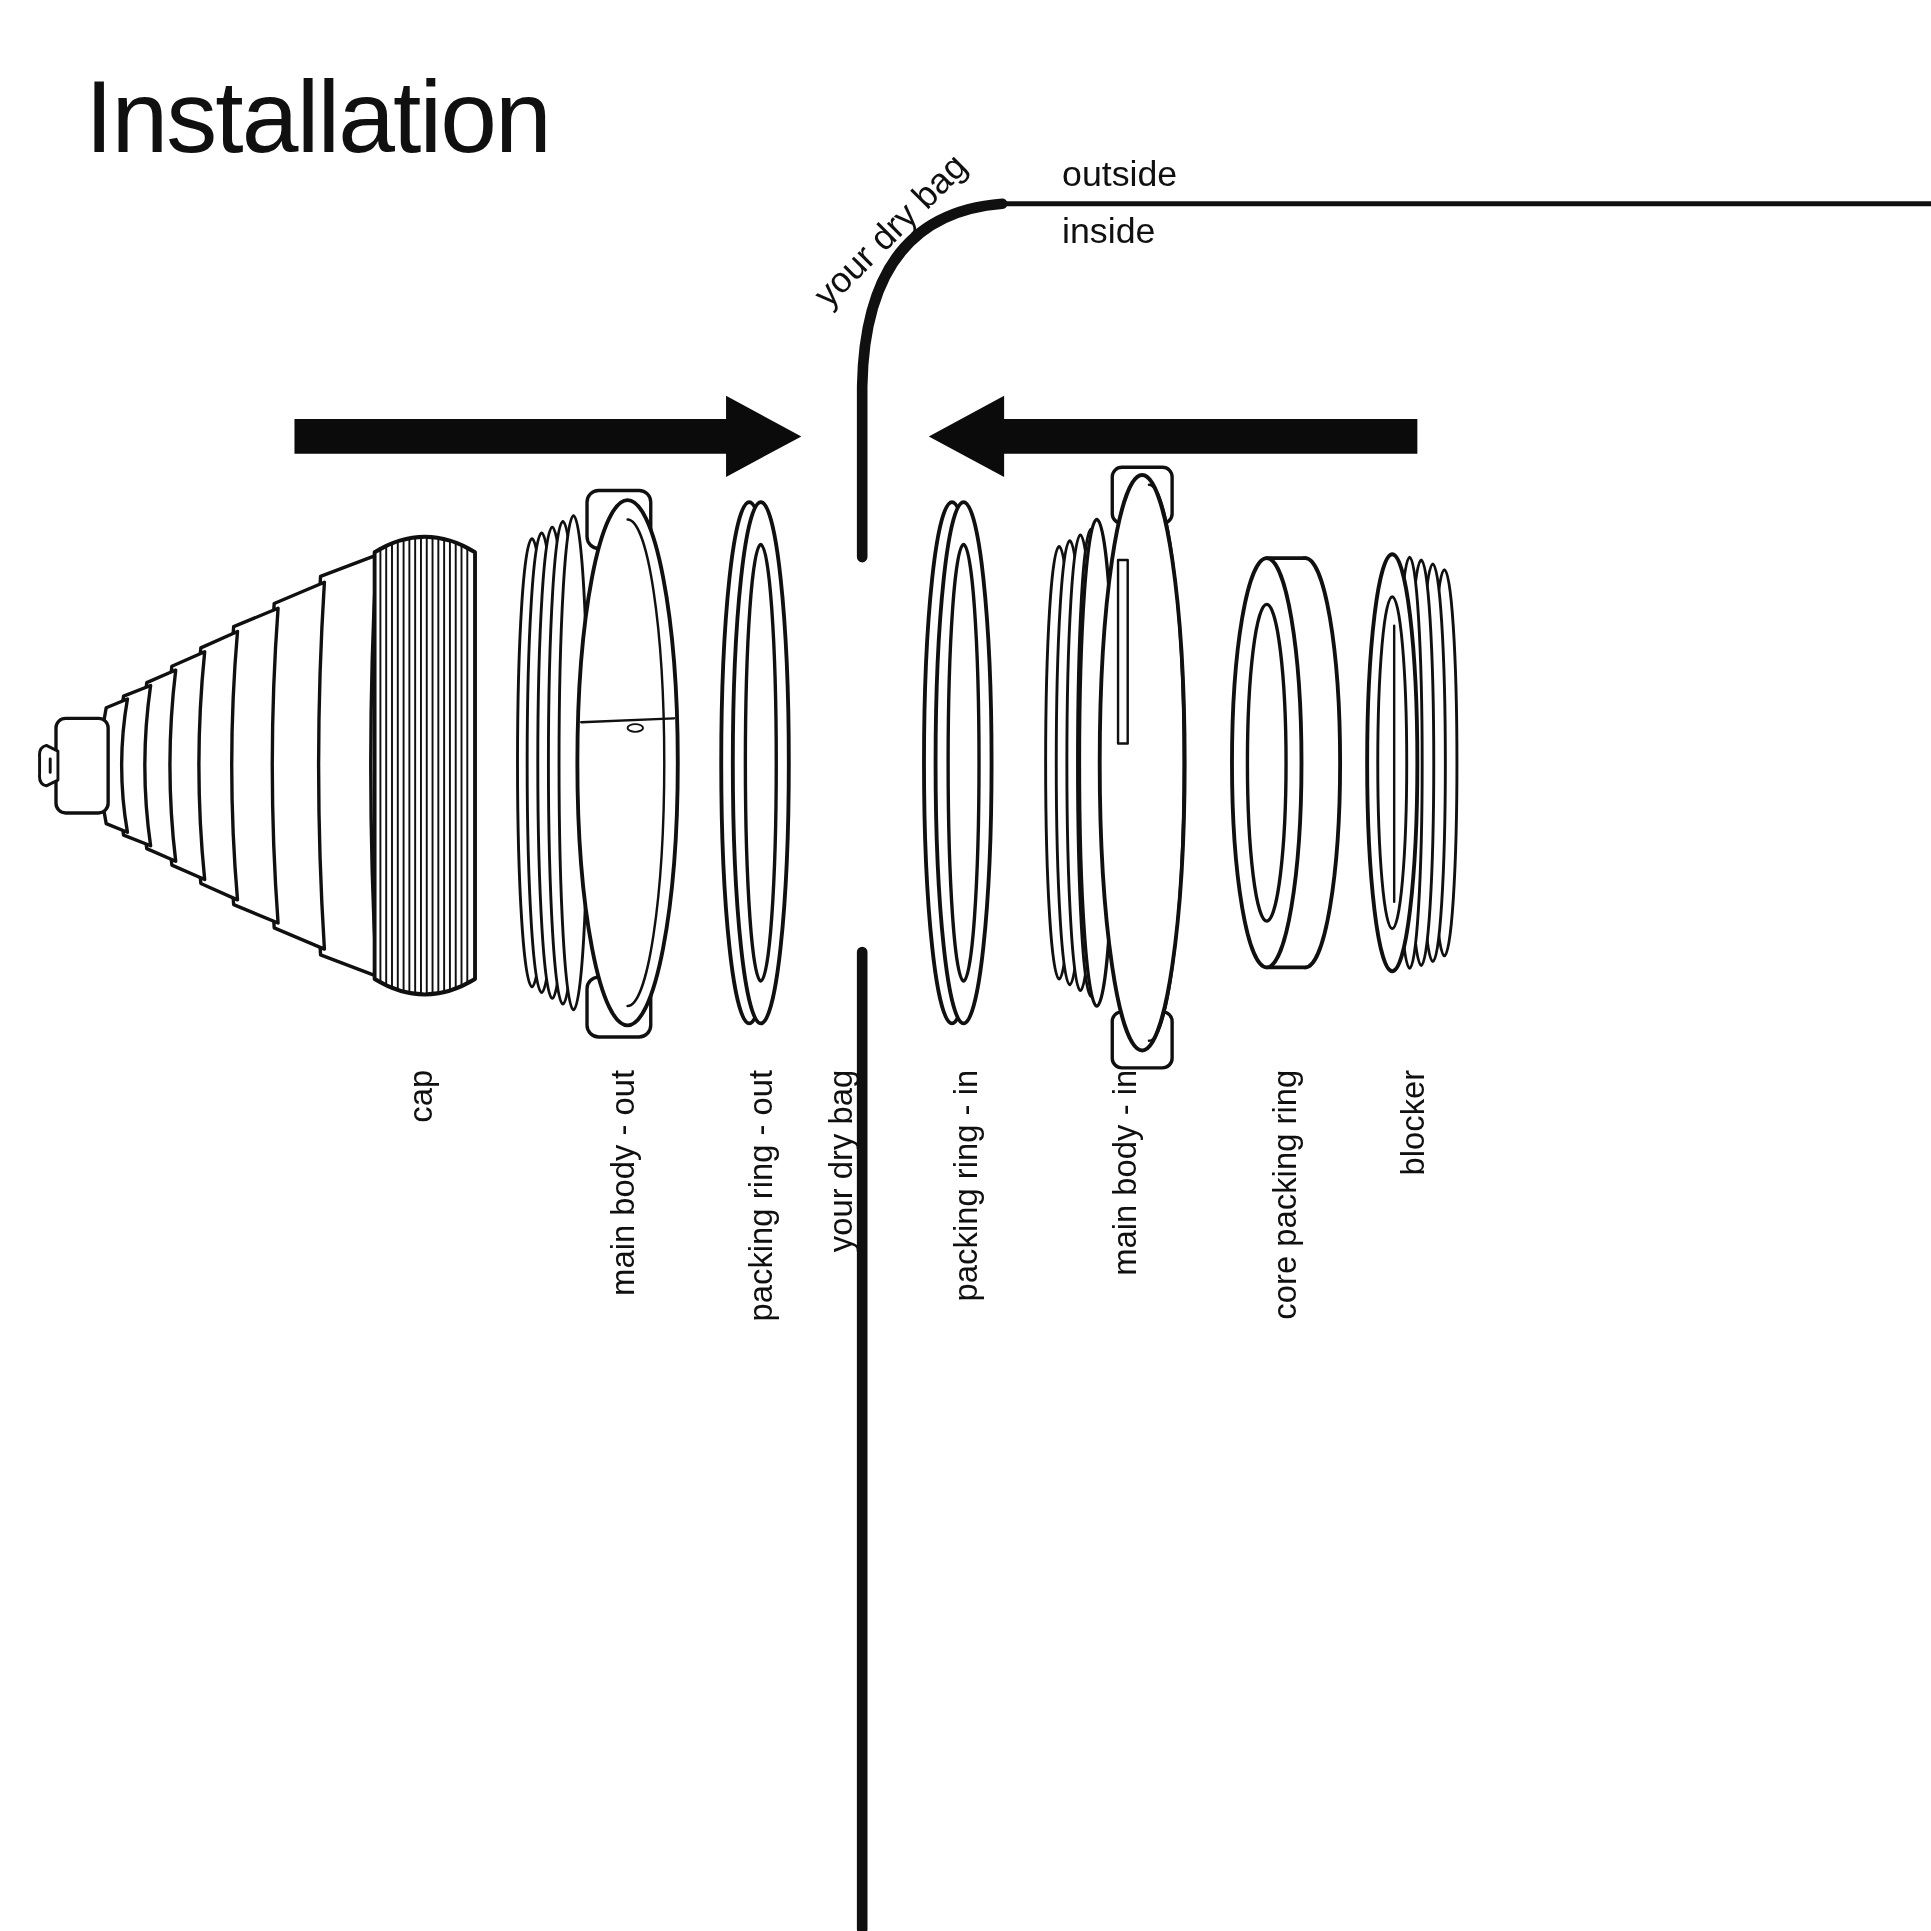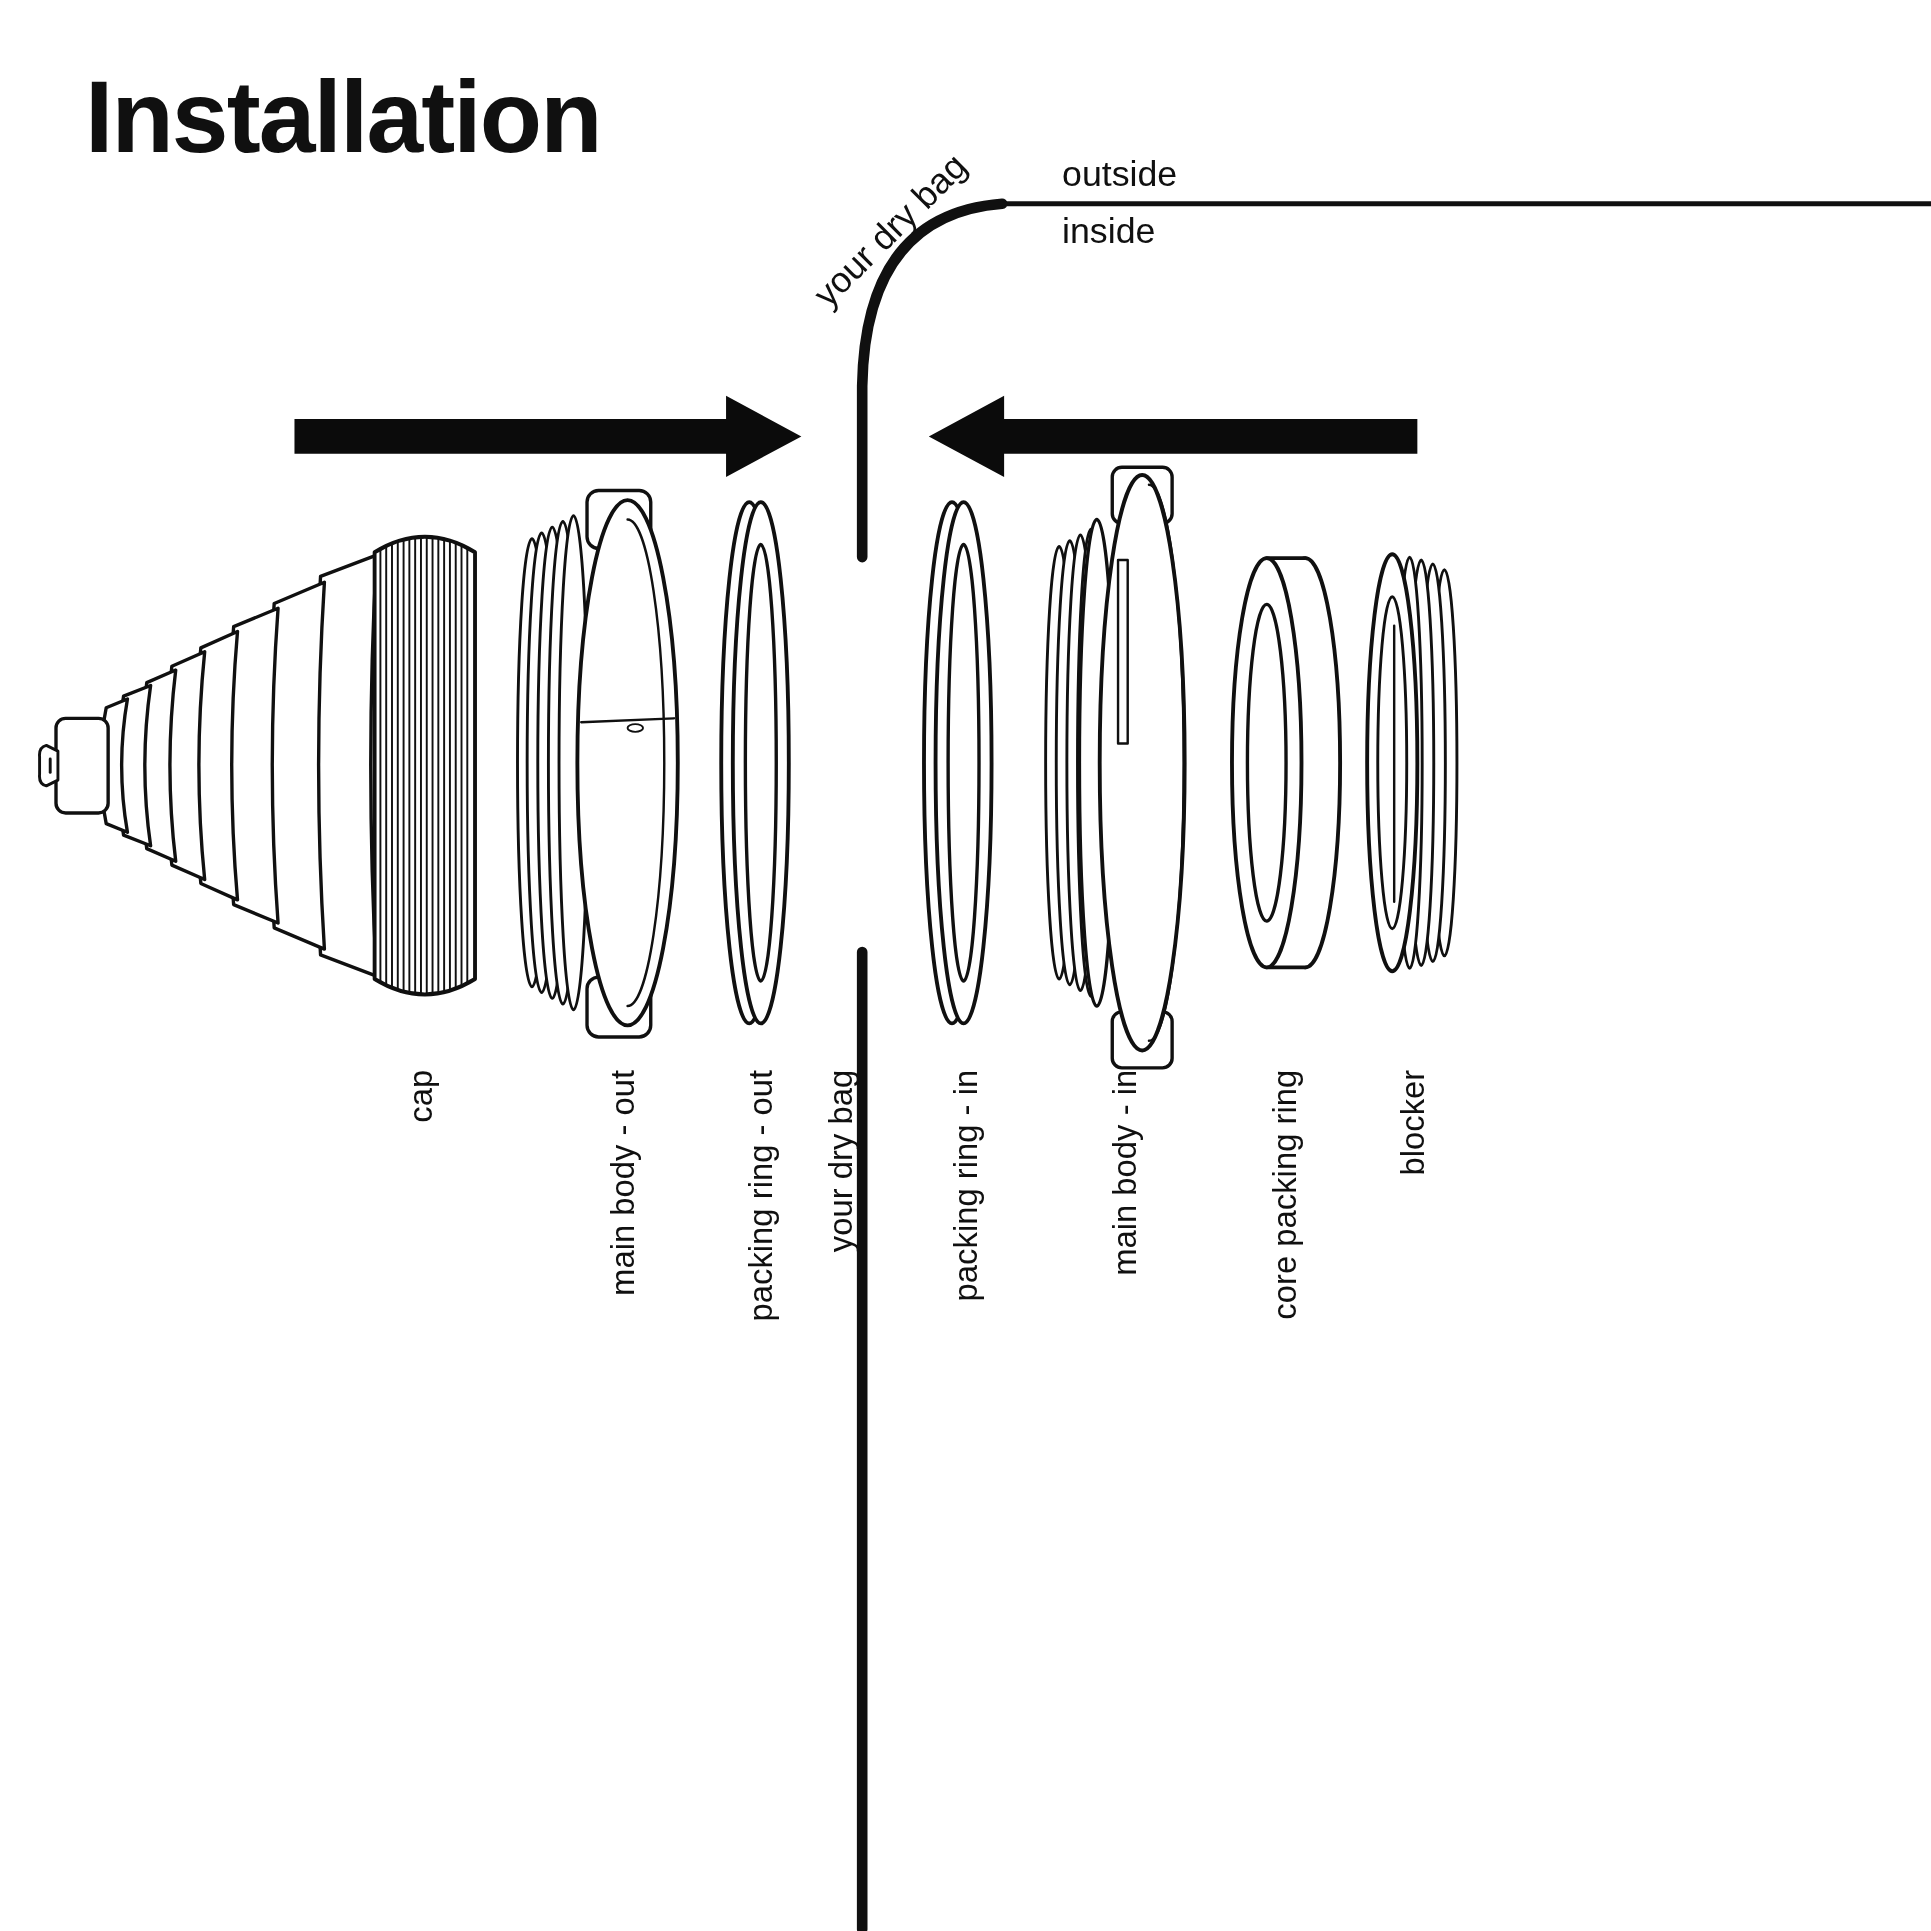--- a/index.html
+++ b/index.html
@@ -13,21 +13,21 @@
     height: 1931px;
     background: #ffffff;
     overflow: hidden;
     font-family: "Liberation Sans", sans-serif;
   }
   .title {
     position: absolute;
     left: 85px;
     top: 66px;
     font-size: 102px;
-    font-weight: 700;
+    font-weight: 400;
     letter-spacing: -1.9px;
     color: #101010;
     line-height: 1;
   }
   svg.diagram {
     position: absolute;
     left: 0;
     top: 0;
   }
   svg text {

